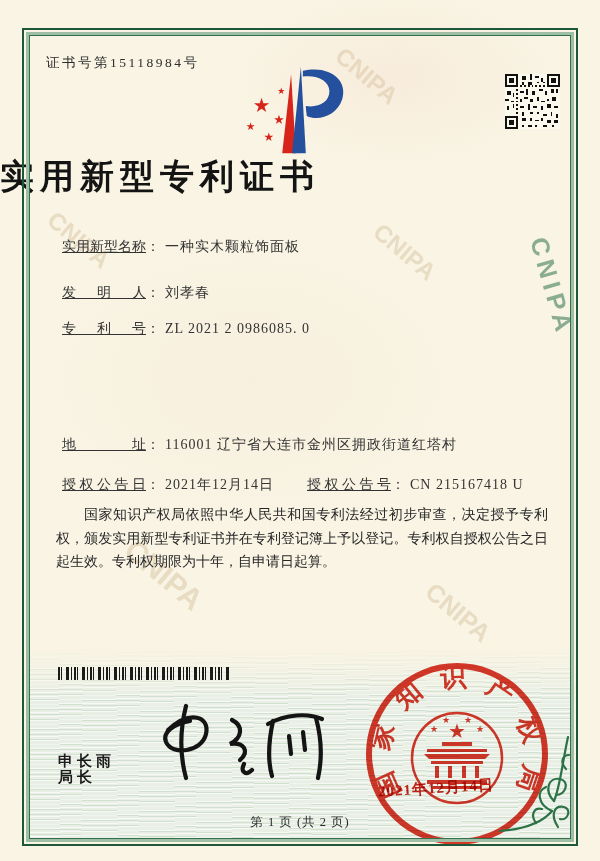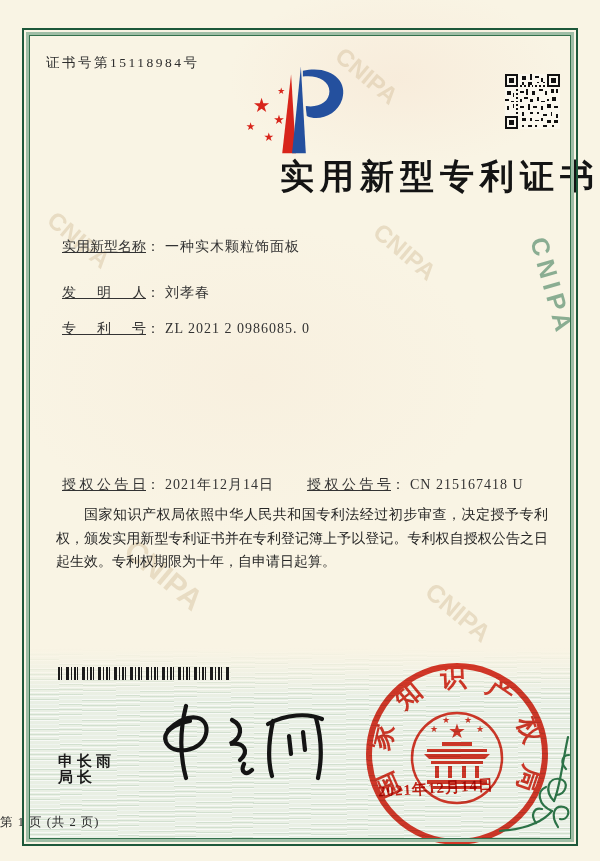--- a/index.html
+++ b/index.html
@@ -15,21 +15,21 @@
   
   .panel{position:absolute;left:30px;top:648px;width:540px;height:190px;z-index:1;background:#e9efe4;
          background-image:repeating-linear-gradient(179deg, rgba(255,255,255,.65) 0 1px, transparent 1px 4px),
                           repeating-linear-gradient(181deg, rgba(148,183,153,.28) 0 1px, transparent 1px 5px);}
   .panel::before{content:"";position:absolute;left:0;top:0;right:0;height:50px;
          background:linear-gradient(#f9f4e4, rgba(249,244,228,0));}
   
   .cert-no{position:absolute;left:46px;top:54px;font-size:13.5px;letter-spacing:2.5px;color:#2d2d2d;z-index:2;}
   .logo{position:absolute;left:236px;top:64px;z-index:2;}
   .qr{position:absolute;left:505px;top:74px;z-index:2;}
-  .title{position:absolute;left:0;width:100%;top:154px;text-align:right;
+  .title{position:absolute;left:0;width:100%;top:154px;text-align:left;
          font-size:34px;font-weight:700;letter-spacing:6px;color:#141414;z-index:2;}
   
   .field-row{position:absolute;left:62px;font-size:14px;color:#333;z-index:2;white-space:nowrap;}
   .lbl{display:inline-block;width:84px;text-align:justify;text-align-last:justify;text-decoration:underline;}
   .colon{margin:0 5px 0 0;}
   .val{letter-spacing:1px;}
   .auth2{position:absolute;left:245px;top:0;white-space:nowrap;}
   
   .body-text{position:absolute;left:56px;top:503px;width:492px;font-size:14px;line-height:23.6px;
          text-align:justify;color:#262626;z-index:2;}
@@ -40,21 +40,21 @@
             #1b1b1b 3px 4px,transparent 4px 8px,#1b1b1b 8px 11px,transparent 11px 13px,
             #1b1b1b 13px 14px,transparent 14px 16px);}
   .sig-title{position:absolute;left:58px;top:720px;font-size:15px;font-weight:700;letter-spacing:4px;color:#1c1c1c;z-index:2;margin-top:48px;}
   .sig-name{position:absolute;left:58px;top:752px;font-size:15px;font-weight:700;letter-spacing:4px;color:#1c1c1c;z-index:2;}
   .sig-svg{position:absolute;left:156px;top:694px;z-index:2;}
   .seal{position:absolute;left:363px;top:660px;width:188px;height:188px;z-index:3;
         mix-blend-mode:multiply;opacity:.93;}
   .seal-date{position:absolute;left:378px;top:779px;font-size:15px;font-weight:600;color:#cf2317;
         letter-spacing:1px;transform:rotate(-3.5deg);z-index:3;mix-blend-mode:multiply;white-space:nowrap;}
   .ornament{position:absolute;left:496px;top:735px;z-index:5;}
-  .footer{position:absolute;left:0;width:100%;top:814px;text-align:left;font-size:12.5px;
+  .footer{position:absolute;left:0;width:100%;top:814px;text-align:center;font-size:12.5px;
         letter-spacing:1px;color:#2a2a2a;z-index:2;}
   
   .wm{position:absolute;font-family:"Liberation Sans",sans-serif;font-weight:700;pointer-events:none;white-space:nowrap;}
   .wm-tan{color:rgba(215,196,162,.5);z-index:0;transform:rotate(40deg);}
   .wm-green{color:rgba(47,115,79,.55);z-index:2;font-size:25px;letter-spacing:5px;
         transform:rotate(74deg);transform-origin:left top;}
 </style>
 </head>
 <body>
 
@@ -103,20 +103,23 @@
   <div class="title">实用新型专利证书</div>
 
   <div class="field-row" style="top:238px">
     <span class="lbl">实用新型名称</span><span class="colon">：</span><span class="val">一种实木颗粒饰面板</span>
   </div>
   <div class="field-row" style="top:284px">
     <span class="lbl">发明人</span><span class="colon">：</span><span class="val">刘孝春</span>
   </div>
   <div class="field-row" style="top:320px">
     <span class="lbl">专利号</span><span class="colon">：</span><span class="val">ZL 2021 2 0986085. 0</span>
+  </div>
+  <div class="field-row" style="top:436px">
+    <span class="lbl">地址</span><span class="colon">：</span><span class="val">116001 辽宁省大连市金州区拥政街道红塔村</span>
   </div>
   <div class="field-row" style="top:476px;width:486px;">
     <span class="lbl">授权公告日</span><span class="colon">：</span><span class="val">2021年12月14日</span>
     <span class="auth2">
       <span class="lbl">授权公告号</span><span class="colon">：</span><span class="val">CN 215167418 U</span>
     </span>
   </div>
 
   <div class="body-text">
     <p>国家知识产权局依照中华人民共和国专利法经过初步审查，决定授予专利权，颁发实用新型专利证书并在专利登记簿上予以登记。专利权自授权公告之日起生效。专利权期限为十年，自申请日起算。</p>

